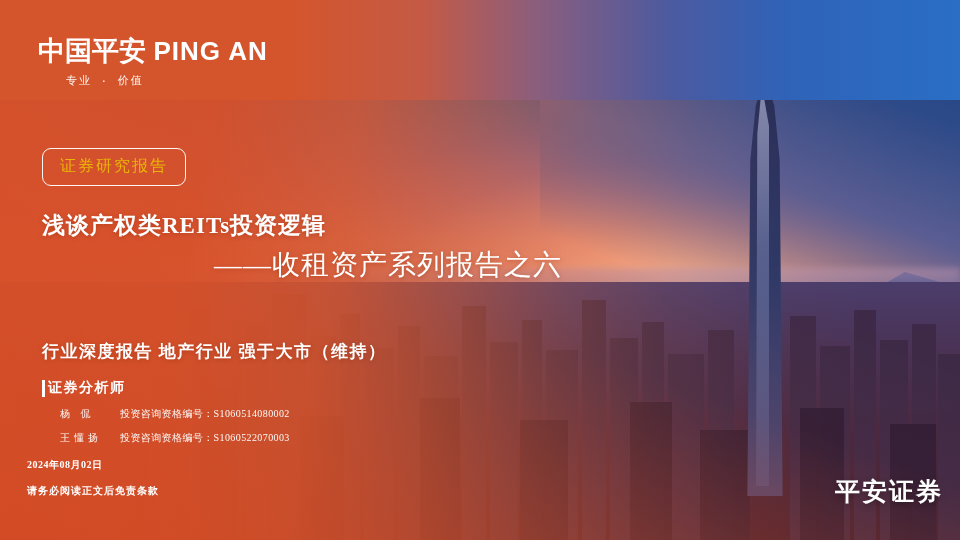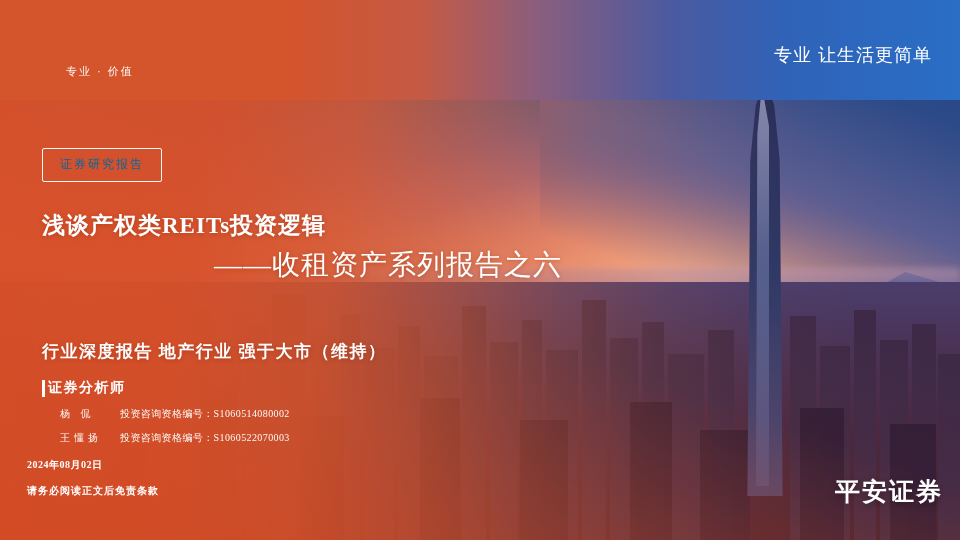--- a/index.html
+++ b/index.html
@@ -95,38 +95,38 @@
   }
 
   .logo { position:absolute; left:38px; top:38px; }
   .logo-main {
     font-family:"Liberation Sans","DejaVu Sans",sans-serif;
     font-weight:bold; font-size:27px; color:#ffffff; letter-spacing:0px;
     white-space:nowrap; line-height:1;
   }
   .logo-main .en { letter-spacing:1px; font-size:26px; }
   .logo-sub {
-    margin-top:26px; margin-left:28px;
-    font-family:Liberation Sans, sans-serif;
+    margin-top:8px; margin-left:28px;
+    font-family:Liberation Mono, monospace;
     font-size:11px; color:#ffffff; letter-spacing:2px; opacity:0.95;
   }
 
   .tagline {
     position:absolute; right:28px; top:43px;
     font-family:"Liberation Sans","DejaVu Sans",sans-serif;
     font-size:18px; color:#ffffff; letter-spacing:1px; white-space:nowrap;
   }
 
   
   .badge {
     position:absolute; left:42px; top:148px;
     padding:7px 17px 8px 17px;
     border:1.6px solid rgba(255,255,255,0.95);
-    border-radius:2px;
-    color:#0369a1; font-size:12px; letter-spacing:2px;
+    border-radius:9px;
+    color:#eab308; font-size:16px; letter-spacing:2px;
     font-family:"Liberation Serif","DejaVu Serif",serif;
     white-space:nowrap;
   }
 
   .title-block { position:absolute; left:42px; top:212px; width:880px; }
   .title-1 {
     color:#ffffff; font-size:23px; font-weight:bold; letter-spacing:1px;
     white-space:nowrap; line-height:1.25;
     text-shadow:0 1px 4px rgba(120,30,0,0.35);
   }
@@ -247,24 +247,27 @@
     <div class="tower"></div>
     <div class="tower-sheen"></div>
   </div>
 
   <div class="wash"></div>
   <div class="wash-bottom"></div>
 
   <div class="topbar"></div>
 
   <div class="logo">
+    <div class="logo-main">
+      <span>中国平安</span>
+      <span class="en">PING AN</span>
+    </div>
     <div class="logo-sub">专业 · 价值</div>
   </div>
 
-  <div class="tagline">专业 让生活更简单</div>
 
   <div class="badge">证券研究报告</div>
 
   <div class="title-block">
     <div class="title-1">浅谈产权类REITs投资逻辑</div>
     <div class="title-2">——收租资产系列报告之六</div>
   </div>
 
   <div class="subtitle">行业深度报告 地产行业 强于大市（维持）</div>
 

